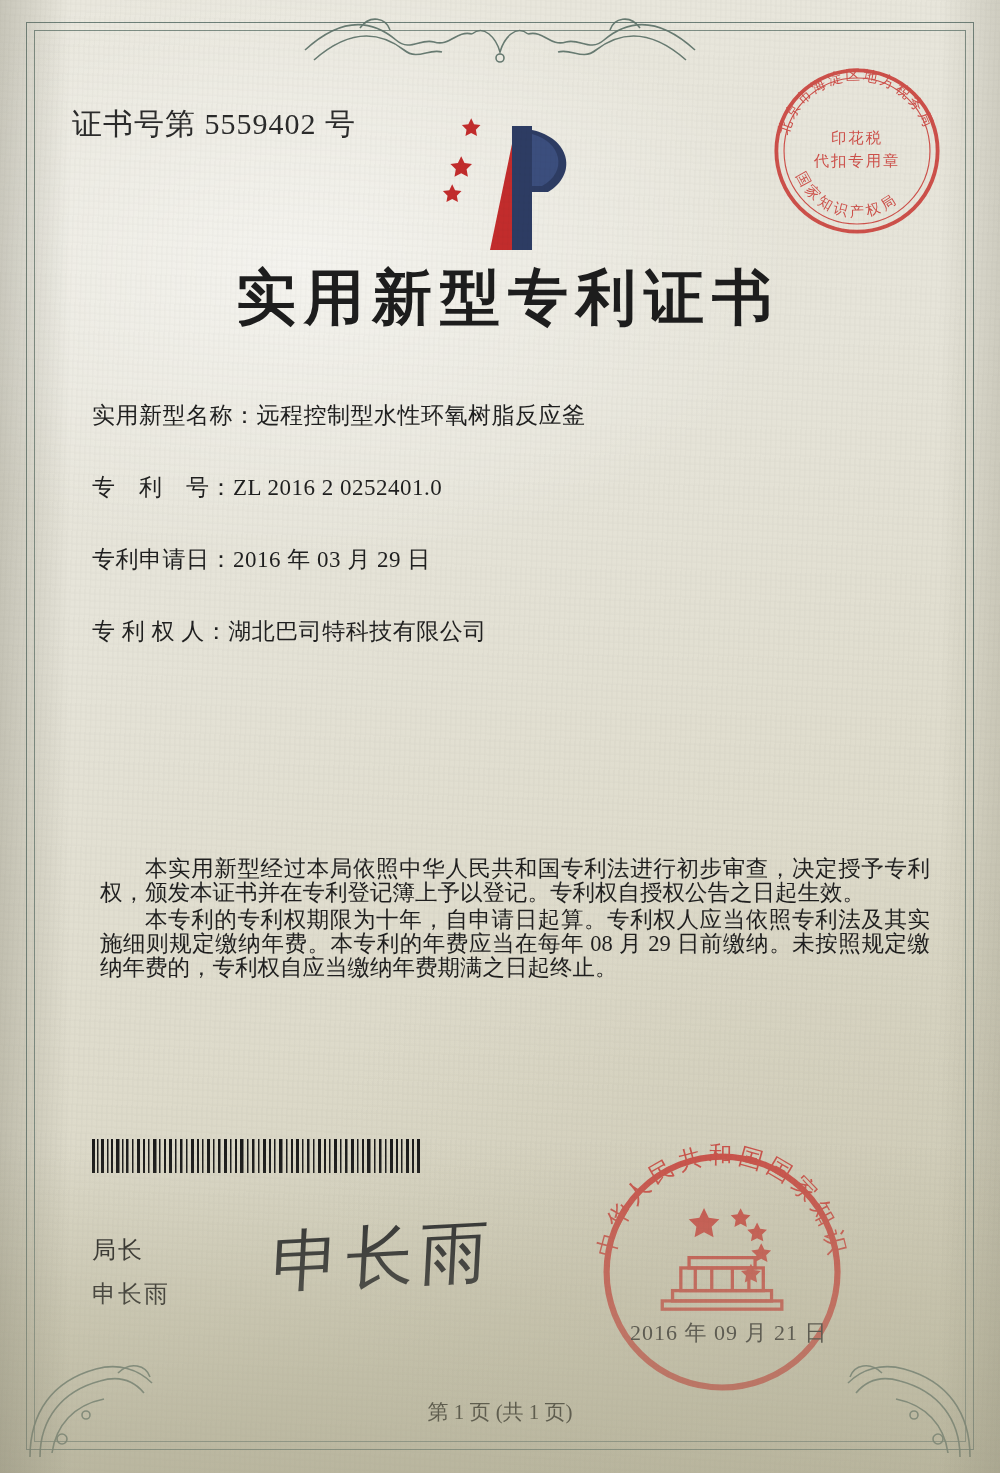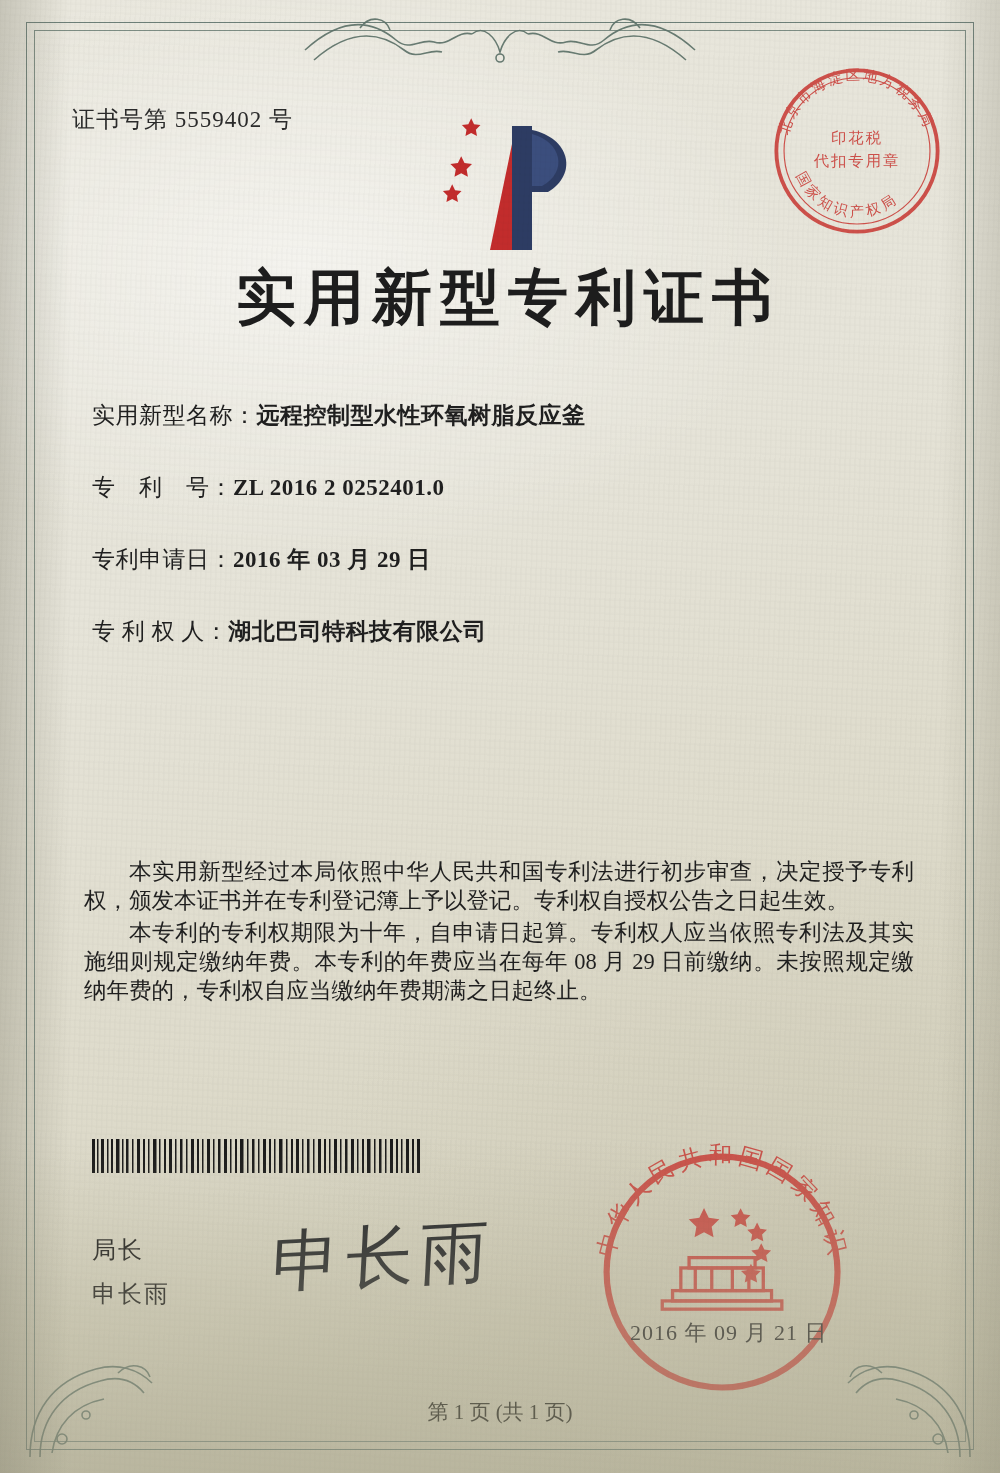--- a/index.html
+++ b/index.html
@@ -76,21 +76,21 @@
   }
   .corner svg { width: 100%; height: 100%; display: block; }
   .corner.tl { left: 300px; top: 8px; width: 400px; height: 70px; }
   .corner.bl { left: 22px; bottom: 10px; }
   .corner.br { right: 22px; bottom: 10px; transform: scaleX(-1); }
 
   
   .cert-no {
     position: absolute;
     left: 72px; top: 104px;
-    font-size: 23px;
+    font-size: 30px;
     letter-spacing: 1px;
     color: #2b2b2b;
   }
 
   
   .logo {
     position: absolute;
     left: 420px; top: 118px;
     width: 180px; height: 140px;
   }
@@ -122,29 +122,29 @@
     width: 820px;
     color: #1f1f1f;
   }
   .field {
     font-size: 23px;
     margin-bottom: 41px;
     letter-spacing: 0.5px;
     white-space: nowrap;
   }
   .field .k { letter-spacing: 0.5px; }
-  .field .v { letter-spacing: 0.5px; font-weight: bold; }
+  .field .v { letter-spacing: 0.5px; }
 
   .body-text {
     position: absolute;
-    left: 84px;
+    left: 100px;
     top: 857px;
     width: 830px;
     font-size: 22.5px;
-    line-height: 29px;
+    line-height: 24px;
     color: #1f1f1f;
     text-align: justify;
   }
   .body-text p { margin: 0 0 3px 0; text-indent: 2em; }
 
   
   .barcode {
     position: absolute;
     left: 92px; top: 1139px;
     width: 330px; height: 34px;

